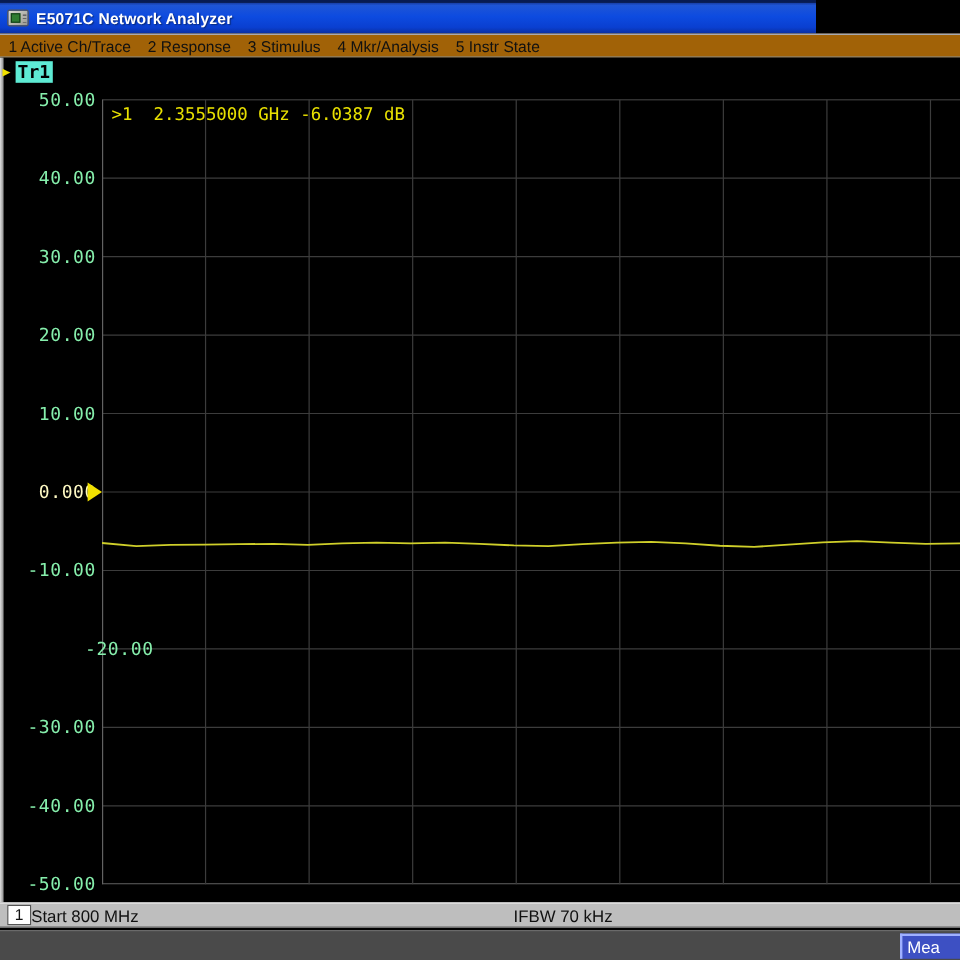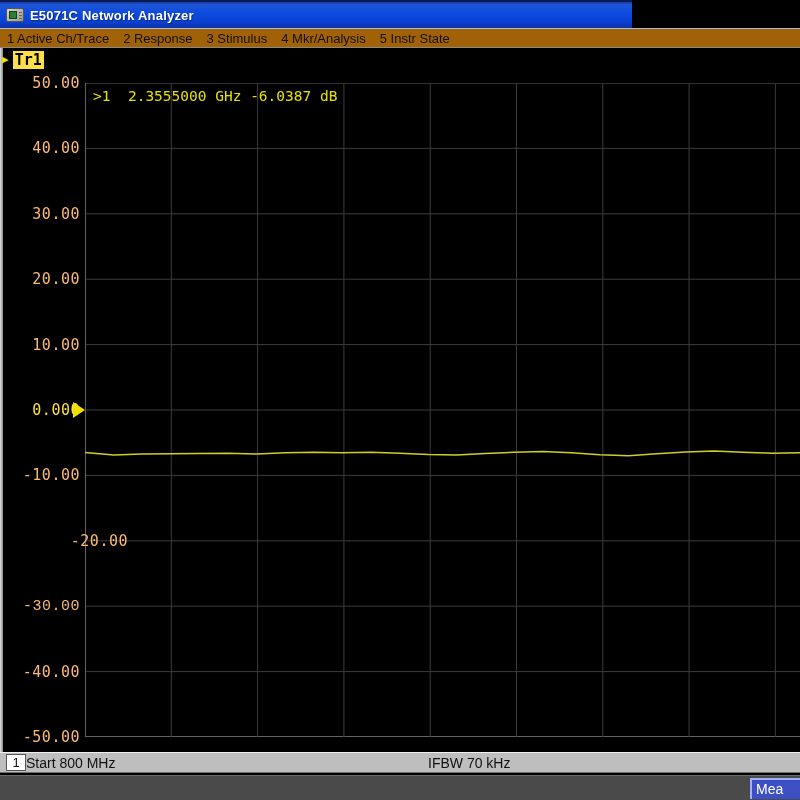--- a/index.html
+++ b/index.html
@@ -1,21 +1,21 @@
 <!DOCTYPE html>
 <html><head>
 <meta charset="utf-8">
 <style>
   * { margin:0; padding:0; box-sizing:border-box; }
   html,body { width:800px; height:800px; overflow:hidden; background:#000; font-family:"Liberation Sans", sans-serif; }
   .window { position:relative; width:800px; height:800px; background:#000; }
 
   
   .titlebar {
-    position:absolute; left:0; top:0; width:632px; height:28px;
+    position:absolute; left:0; top:0; width:680px; height:28px;
     background:linear-gradient(to bottom, #16399b 0%, #1e55d6 10%, #0d4be0 45%, #0a3fd0 80%, #0b2fa0 100%);
     border-top:2px solid #071b52;
     display:flex; align-items:center; padding-left:6px; gap:6px;
   }
   .title-icon {
     width:18px; height:14px; background:linear-gradient(135deg,#d8d8d0,#9a9a92);
     border:1px solid #555; border-radius:2px; position:relative; flex:0 0 auto;
   }
   .title-icon .screen { position:absolute; left:2px; top:2px; width:8px; height:8px; background:#2f7d32; border:1px solid #14421a; }
   .title-icon .btns { position:absolute; right:1px; top:3px; width:3px; height:7px; background:repeating-linear-gradient(to bottom,#666 0 1px,transparent 1px 3px); }
@@ -35,35 +35,35 @@
   .content { position:absolute; left:0; top:48px; width:800px; height:704px; background:#000; }
   .left-edge { position:absolute; left:0; top:0; width:3px; height:704px;
     background:linear-gradient(to right,#e0e0e0,#8a8a8a); }
 
   .trace-status {
     position:absolute; left:2px; top:3px; height:18px;
     display:flex; align-items:center; gap:4px;
     font-family:"DejaVu Sans Mono", monospace; font-size:15px; white-space:pre;
   }
   .trace-arrow { color:#f0e000; font-size:11px; line-height:18px; }
-  .trace-chip { background:#fde047; color:#000; font-weight:bold; padding:0 2px; }
+  .trace-chip { background:#5eead4; color:#000; font-weight:bold; padding:0 2px; }
   .trace-detail { color:#e8e000; }
 
   .plot { position:absolute; left:85px; top:35px; width:715px; height:654px; }
   .marker-readout {
     position:absolute; left:93px; top:40px;
     color:#e8e000; font-family:"DejaVu Sans Mono", monospace; font-size:14.5px; white-space:pre;
   }
 
   .y-label {
     position:absolute; left:0; width:80px; height:17px; text-align:right;
-    color:#fdba74; font-family:"DejaVu Sans Mono", monospace; font-size:15px; line-height:17px;
+    color:#86efac; font-family:"DejaVu Sans Mono", monospace; font-size:15px; line-height:17px;
     letter-spacing:0.5px;
   }
-  .y-label.ref { color:#fde047; }
+  .y-label.ref { color:#fef9c3; }
 
   .ref-arrow {
     position:absolute; left:73px; top:354px; width:0; height:0;
     border-top:8px solid transparent; border-bottom:8px solid transparent;
     border-left:12px solid #f0e000;
   }
 
   
   .statusbar {
     position:absolute; left:0; top:752px; width:800px; height:21px;
@@ -145,21 +145,21 @@
 
     <div id="y-labels">
         <div class="y-label" style="top: 27px;">50.00</div>
         <div class="y-label" style="top: 92.4px;">40.00</div>
         <div class="y-label" style="top: 157.8px;">30.00</div>
         <div class="y-label" style="top: 223.2px;">20.00</div>
         <div class="y-label" style="top: 288.6px;">10.00</div>
         <div class="y-label ref" style="top: 354px;">0.000</div>
         <div class="y-label" style="top: 419.4px;">-10.00</div>
         <div class="y-label" style="top: 484.8px; margin-left: 48px;">-20.00</div>
-        <div class="y-label" style="top: 550.2px; font-family: Liberation Mono, monospace;">-30.00</div>
+        <div class="y-label" style="top: 550.2px;">-30.00</div>
         <div class="y-label" style="top: 615.6px;">-40.00</div>
         <div class="y-label" style="top: 681px;">-50.00</div>
       </div>
 
     <div class="ref-arrow"></div>
   </div>
 
   <div class="statusbar">
     <div class="channel-box">1</div>
     <div class="start-label">Start 800 MHz</div>

